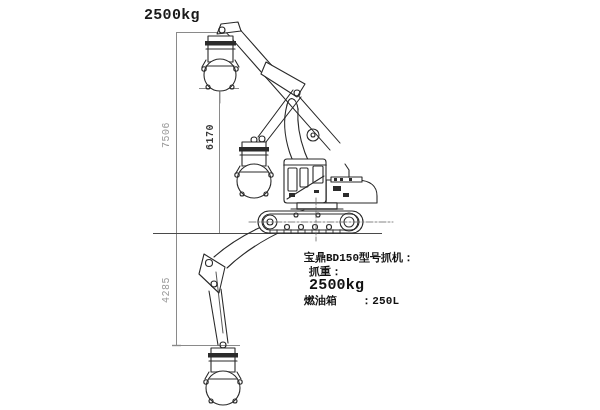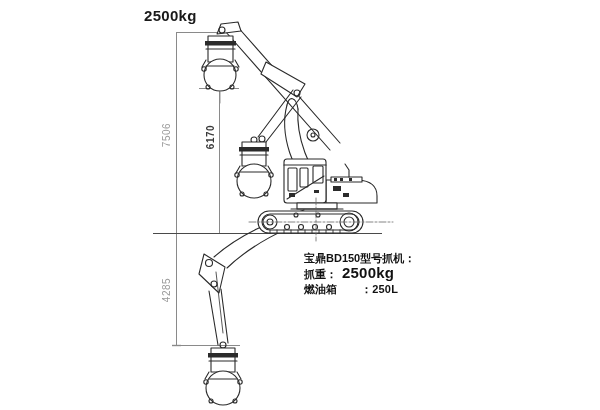--- a/index.html
+++ b/index.html
@@ -1,36 +1,36 @@
 <!DOCTYPE html>
 <html><head>
 <meta charset="utf-8">
 <style>
   html,body{margin:0;padding:0;background:#fff;}
   .page{
     position:relative;width:479px;height:410px;background:#ffffff;overflow:hidden;
-    font-family:Liberation Sans, sans-serif;color:#111;
+    font-family:Liberation Mono, monospace;color:#111;
   }
   .title{
     position:absolute;left:144px;top:7px;font-size:15px;font-weight:700;color:#1a1a1a;
     letter-spacing:.3px;
   }
   svg{position:absolute;left:0;top:0;}
   .dim-label{
     position:absolute;width:44px;height:12px;font-size:10px;line-height:12px;
     text-align:center;transform:rotate(-90deg);transform-origin:center;letter-spacing:.5px;
   }
   .dim-gray{color:#9a9a9a;}
   .dim-dark{color:#3a3a3a;font-weight:600;}
   .specs{
     position:absolute;left:304px;top:252px;width:150px;
     font-size:11px;font-weight:700;color:#111;line-height:13.2px;white-space:nowrap;
   }
   .spec-heading{margin-bottom:1px;}
-  .spec-grab{display:flex;align-items:baseline;margin:1px 0 2px 0;}
+  .spec-grab{display:flex;align-items:baseline;margin:1px 0 2px 0;flex-direction:column;}
   .spec-grab .big{font-size:15px;margin-left:5px;letter-spacing:.2px;}
   .spec-row{display:flex;}
   .spec-row .lbl{width:57px;flex:0 0 57px;}
   .spec-row .val{letter-spacing:.2px;}
 </style>
 </head>
 <body>
 
 <div class="page">
 

